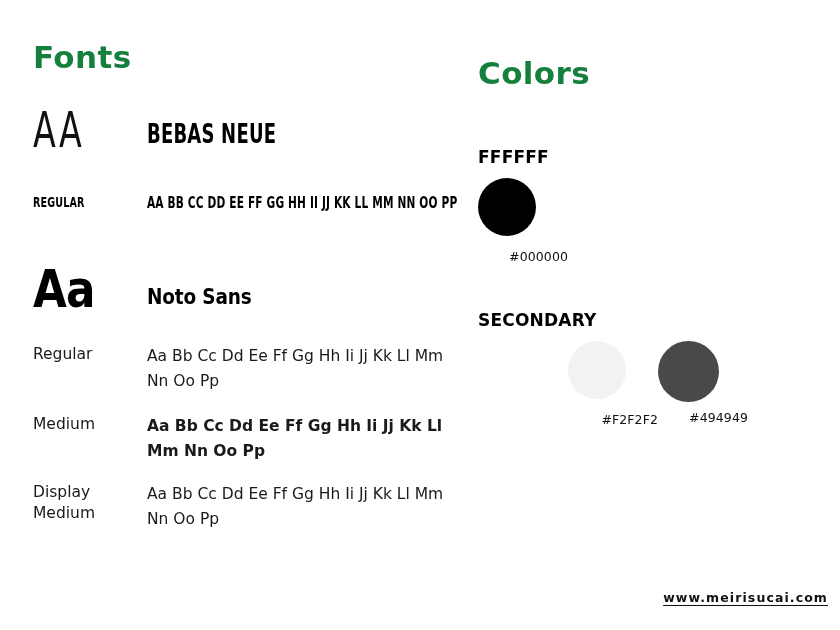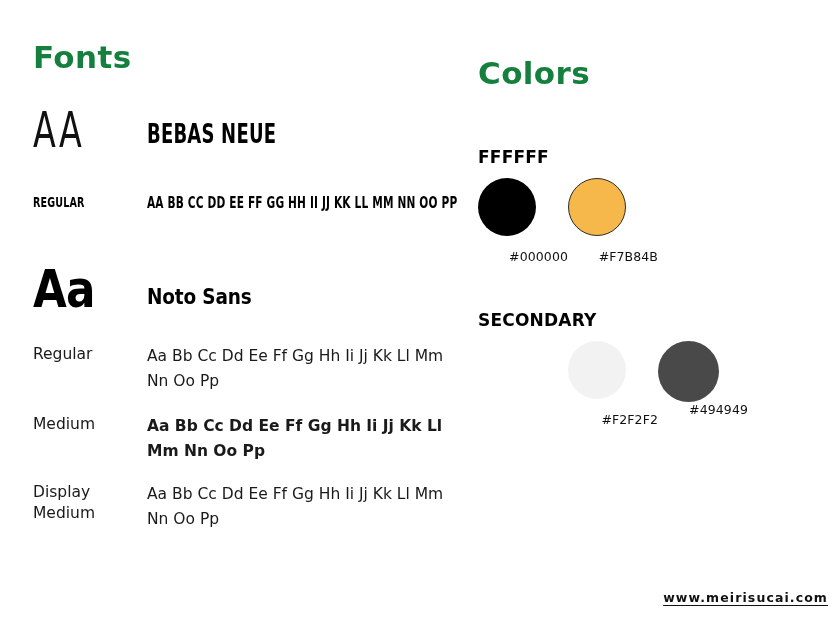--- a/index.html
+++ b/index.html
@@ -281,38 +281,34 @@
   <div class="col-colors">
 
     <div class="section-title">Colors</div>
 
     <div class="swatch-group" style="top:131px;">
       <div class="group-label">FFFFFF</div>
       <div class="swatches">
         <div class="swatch" style="left:0px;">
           <div class="swatch-dot" style="background:#000000;"></div>
           <div class="swatch-hex">#000000</div>
-        </div>
-        <div class="swatch" style="left:90px;">
-          <div class="swatch-dot" style="background:#F7B84B; border:1.5px solid #2b2b2b;"></div>
-          <div class="swatch-hex">#F7B84B</div>
         </div>
       </div>
     </div>
 
     <div class="swatch-group" style="top:294px;">
       <div class="group-label">SECONDARY</div>
       <div class="swatches">
         <div class="swatch" style="left:90px;">
           <div class="swatch-dot" style="background:#F2F2F2;"></div>
           <div class="swatch-hex">#F2F2F2</div>
         </div>
         <div class="swatch" style="left:180px;">
           <div class="swatch-dot large" style="background:#494949;"></div>
-          <div class="swatch-hex" style="margin-top:0;">#494949</div>
+          <div class="swatch-hex" style="margin-top:8px;">#494949</div>
         </div>
       </div>
     </div>
   </div>
 
   <div class="footer-url">www.meirisucai.com</div>
 
 </div>
 
 </body></html>

